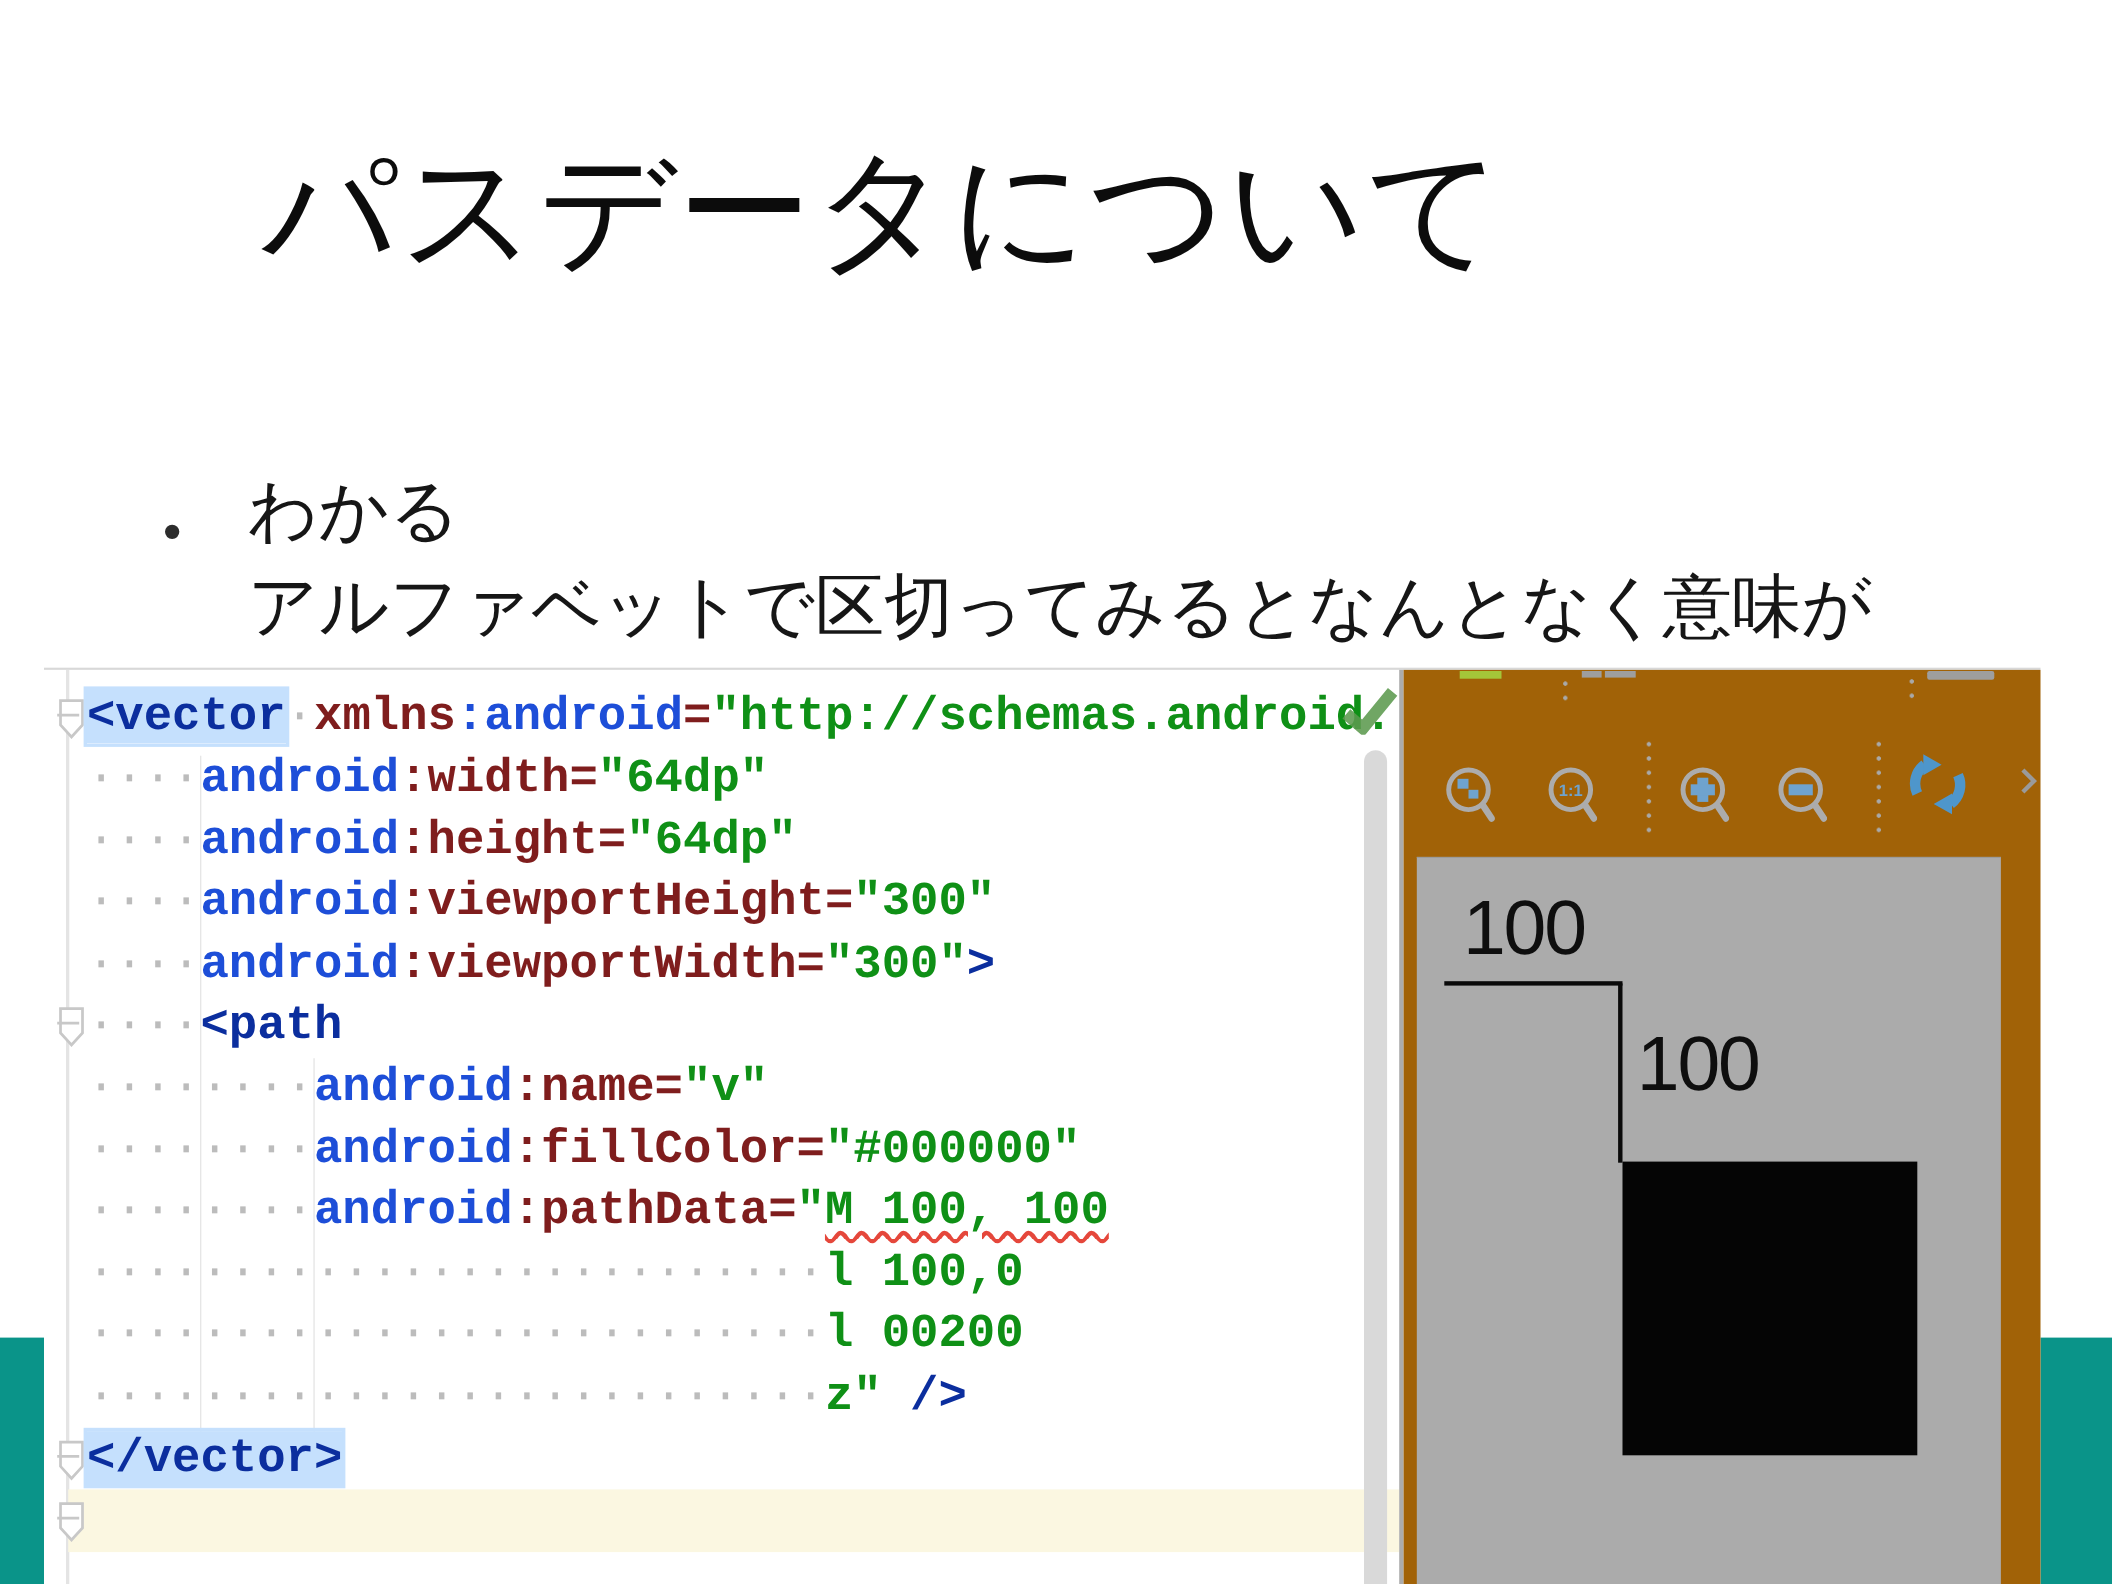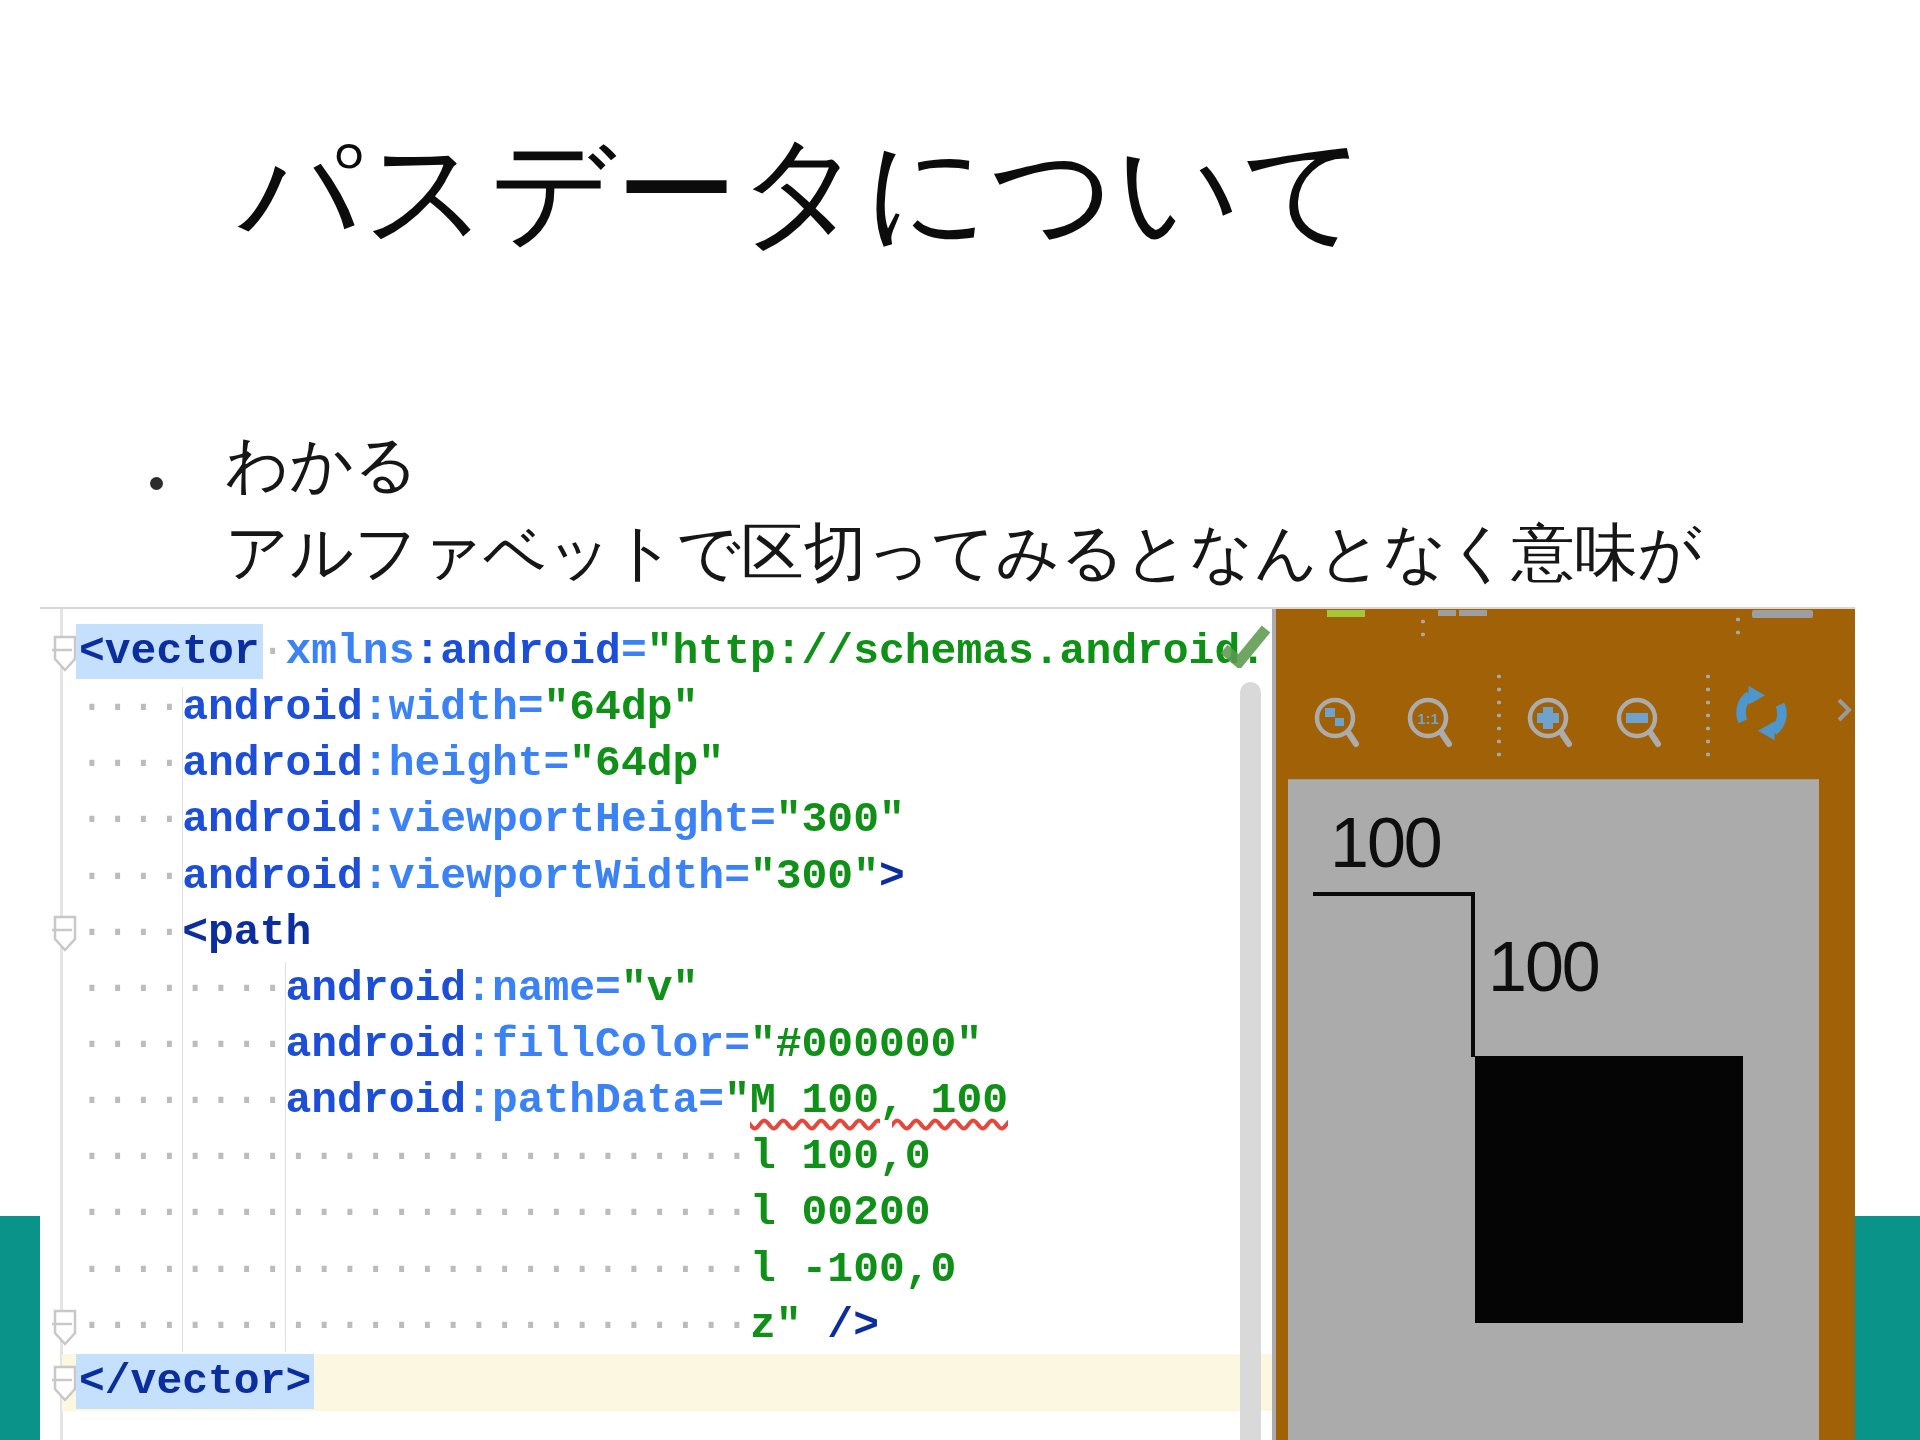--- a/index.html
+++ b/index.html
@@ -25,21 +25,21 @@
   .code-panel{left:0;top:2px;width:1232px;height:831px;background:#ffffff;overflow:hidden;}
   .gutter-line{left:20px;top:0;width:3px;height:831px;background:#e4e4e4;}
   .indent-guide{width:1px;background:#e0e0e0;}
   .caret-band{left:22px;top:745px;width:1210px;height:57px;}
   .code-lines{left:39px;top:15px;width:1190px;
       font-family:"Liberation Mono","DejaVu Sans Mono",monospace;
       font-size:43px;line-height:56.15px;font-weight:700;}
   .cl{white-space:pre;height:56.15px;}
   .tk-tag{color:#0b2e9e;}
   .tk-ns{color:#1d4ed8;}
-  .tk-attr{color:#3b82f6;}
+  .tk-attr{color:#7f1d1d;}
   .tk-val{color:#0f9016;}
   .tk-ws{color:#bcbcbc;font-weight:400;}
   .tk-plain{color:#222;}
   .hl{background:#c5e0fd;box-shadow:0 0 0 3px #c5e0fd;text-align:center;}
   .sq{text-decoration:underline wavy #e5473b 3.5px;text-underline-offset:7px;}
   .fold{left:10px;width:30px;height:38px;}
   .scrollbar{left:1200px;top:73px;width:21px;height:760px;background:#d9d9d9;border-radius:11px 11px 0 0;}
   .checkmark{left:1178px;top:13px;}
 
   .divider{left:1232px;top:2px;width:4px;height:831px;background:#acacac;}
@@ -102,21 +102,20 @@
           <div class="cl"><span class="tk-ws">····</span><span class="tk-ns">android</span><span class="tk-attr">:width</span><span class="tk-attr">=</span><span class="tk-val">"64dp"</span></div>
           <div class="cl"><span class="tk-ws">····</span><span class="tk-ns">android</span><span class="tk-attr">:height</span><span class="tk-attr">=</span><span class="tk-val">"64dp"</span></div>
           <div class="cl"><span class="tk-ws">····</span><span class="tk-ns">android</span><span class="tk-attr">:viewportHeight</span><span class="tk-attr">=</span><span class="tk-val">"300"</span></div>
           <div class="cl"><span class="tk-ws">····</span><span class="tk-ns">android</span><span class="tk-attr">:viewportWidth</span><span class="tk-attr">=</span><span class="tk-val">"300"</span><span class="tk-tag">&gt;</span></div>
           <div class="cl"><span class="tk-ws">····</span><span class="tk-tag">&lt;path</span></div>
           <div class="cl"><span class="tk-ws">········</span><span class="tk-ns">android</span><span class="tk-attr">:name</span><span class="tk-attr">=</span><span class="tk-val">"v"</span></div>
           <div class="cl"><span class="tk-ws">········</span><span class="tk-ns">android</span><span class="tk-attr">:fillColor</span><span class="tk-attr">=</span><span class="tk-val">"#000000"</span></div>
           <div class="cl"><span class="tk-ws">········</span><span class="tk-ns">android</span><span class="tk-attr">:pathData</span><span class="tk-attr">=</span><span class="tk-val">"</span><span class="tk-val sq">M 100, 100</span></div>
           <div class="cl"><span class="tk-ws">··························</span><span class="tk-val">l 100,0</span></div>
           <div class="cl"><span class="tk-ws">··························</span><span class="tk-val">l 00200</span></div>
-          <div class="cl"><span class="tk-ws">··························</span><span class="tk-val">l -100,0</span></div>
           <div class="cl"><span class="tk-ws">··························</span><span class="tk-val">z"</span><span class="tk-plain"> </span><span class="tk-tag">/&gt;</span></div>
           <div class="cl"><span class="tk-tag hl">&lt;/vector&gt;</span></div>
         </div>
 
       <svg class="abs checkmark" width="54" height="46" viewBox="0 0 54 46">
         <path d="M6 27 L21 40 L48 7" fill="none" stroke="#5c9a4e" stroke-width="11" opacity="0.88"></path>
       </svg>
 
       <div class="abs scrollbar"></div>
     </div>

